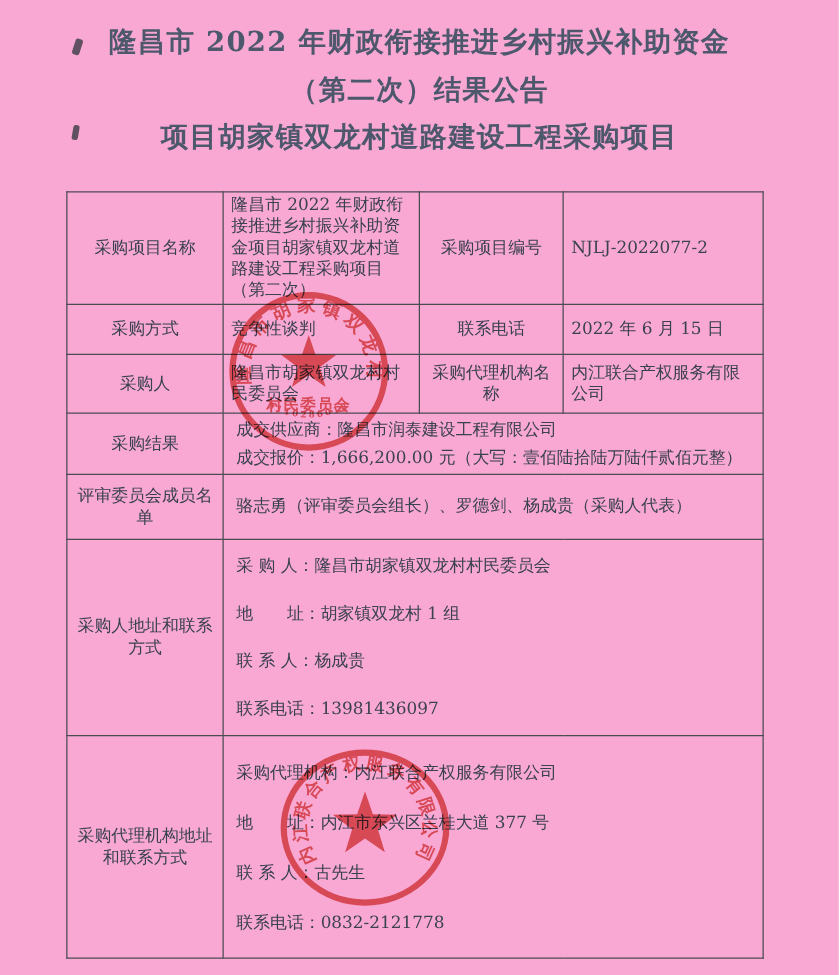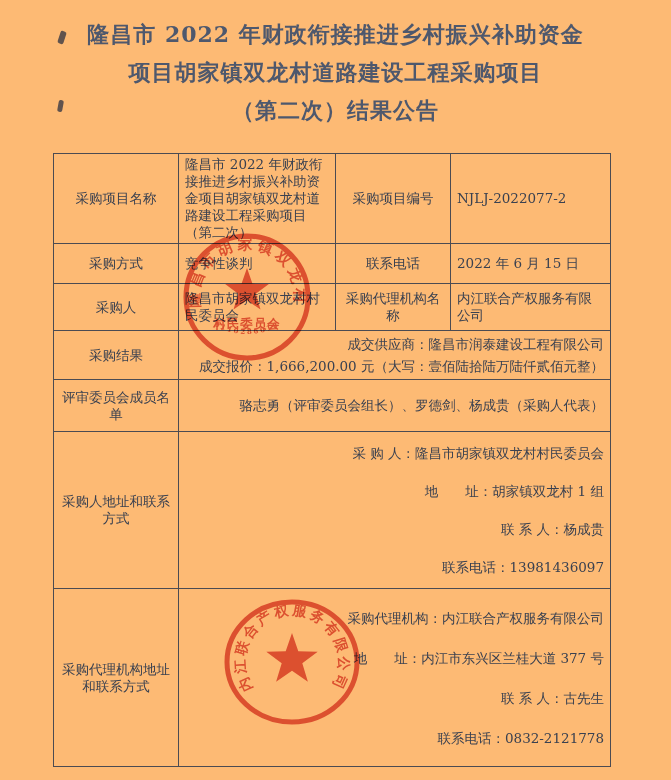--- a/index.html
+++ b/index.html
@@ -1,19 +1,19 @@
 <!DOCTYPE html>
 <html><head>
 <meta charset="utf-8">
 <style>
   html,body{margin:0;padding:0;background:#e8e8e6;}
   #page{
     position:relative;
     width:671px;height:780px;
-    background:#fdba74;
+    background:#f9a8d4;
     overflow:hidden;
     font-family:"DejaVu Serif","Liberation Serif",serif;
     color:#3c4453;
   }
   
   #title{
     position:absolute;left:0;top:15px;width:671px;
     text-align:center;
     font-weight:bold;
     font-size:22px;
@@ -37,21 +37,21 @@
     color:#3a4150;
   }
   #doc-table td{
     border:1.4px solid #4b4b52;
     vertical-align:middle;
     padding:2px 6px;
     line-height:17px;
   }
   #doc-table .lbl{text-align:center;}
   #doc-table .ctr{text-align:left;}
-  #doc-table .content{text-align:right;padding-left:10px;}
+  #doc-table .content{text-align:left;padding-left:10px;}
   tr.r1{height:87px;}
   tr.r2{height:40px;}
   tr.r3{height:47px;}
   tr.r4{height:35px;}
   tr.r5{height:52px;}
   tr.r6{height:151px;}
   tr.r7{height:178px;}
   .lines-4 .line{line-height:38px;white-space:nowrap;}
   tr.r7 .line{line-height:40px;}
   tr.r7 td.content{vertical-align:top;padding-top:6px;margin-top:32px;}
@@ -75,22 +75,22 @@
 </head>
 <body>
 
 <div id="page">
 
   <div id="speck1" class="speck"></div>
   <div id="speck2" class="speck"></div>
 
   <div id="title">
     <div>隆昌市 2022 年财政衔接推进乡村振兴补助资金</div>
+    <div>（第二次）结果公告</div>
     <div>项目胡家镇双龙村道路建设工程采购项目</div>
-    <div>（第二次）结果公告</div>
   </div>
 
   <table id="doc-table">
     <colgroup>
       <col style="width:125px">
         <col style="width:157px">
         <col style="width:115px">
         <col style="width:160px">
     </colgroup>
     <tbody>

